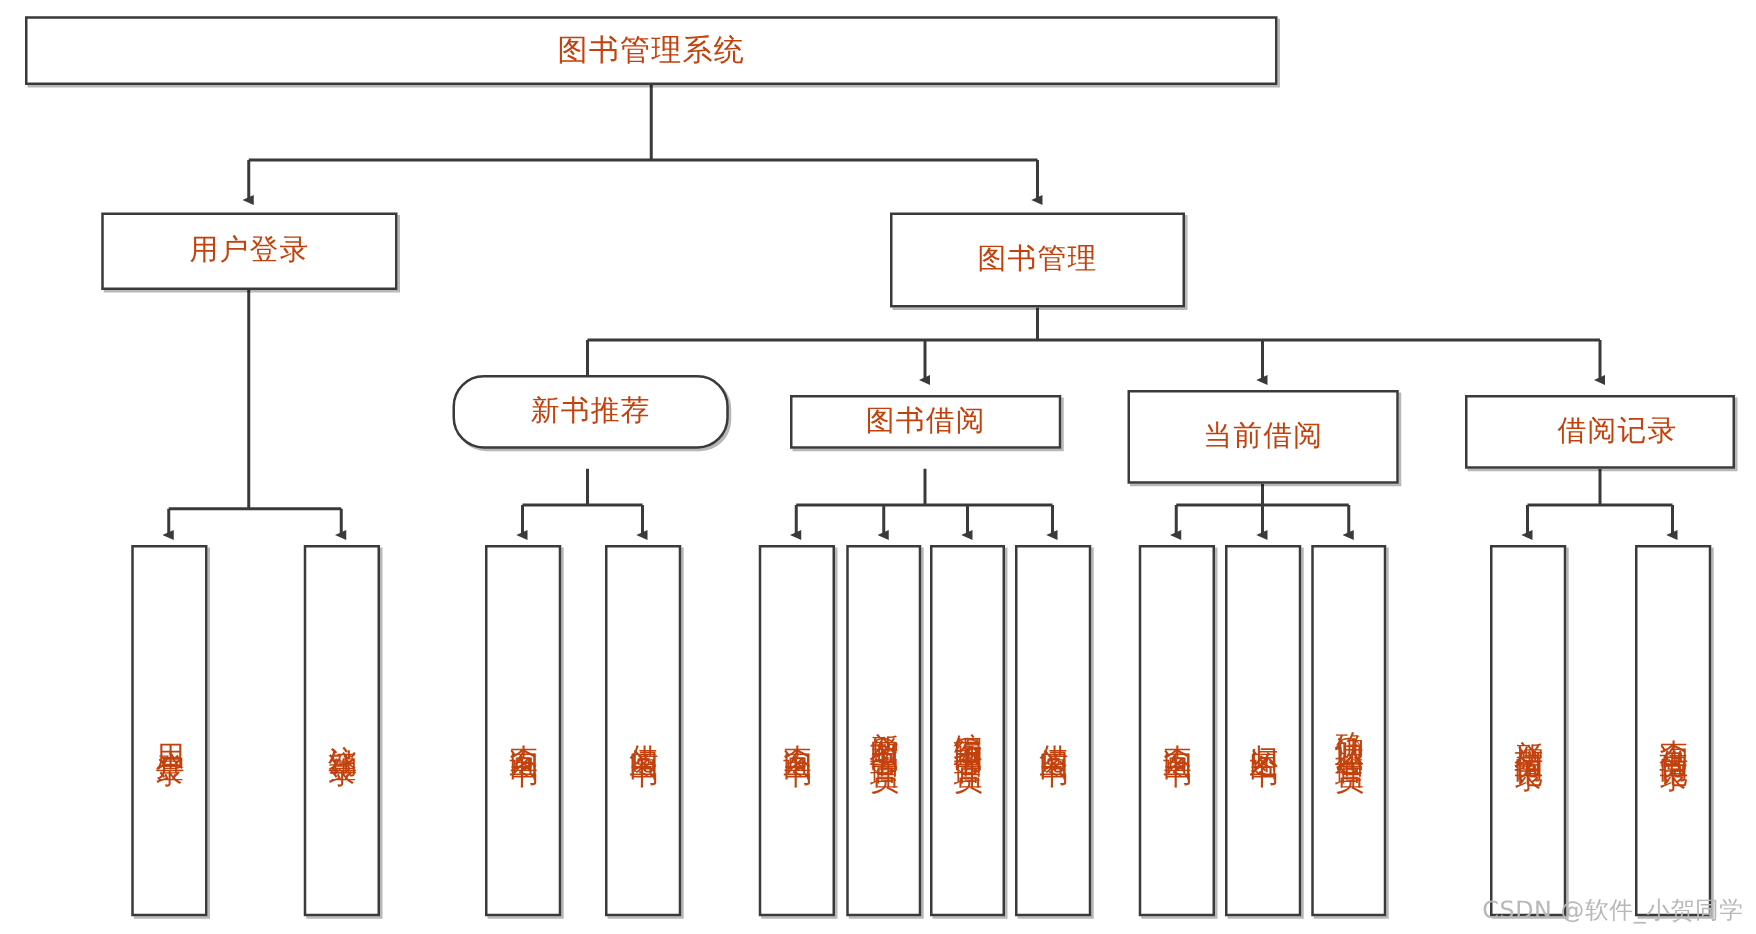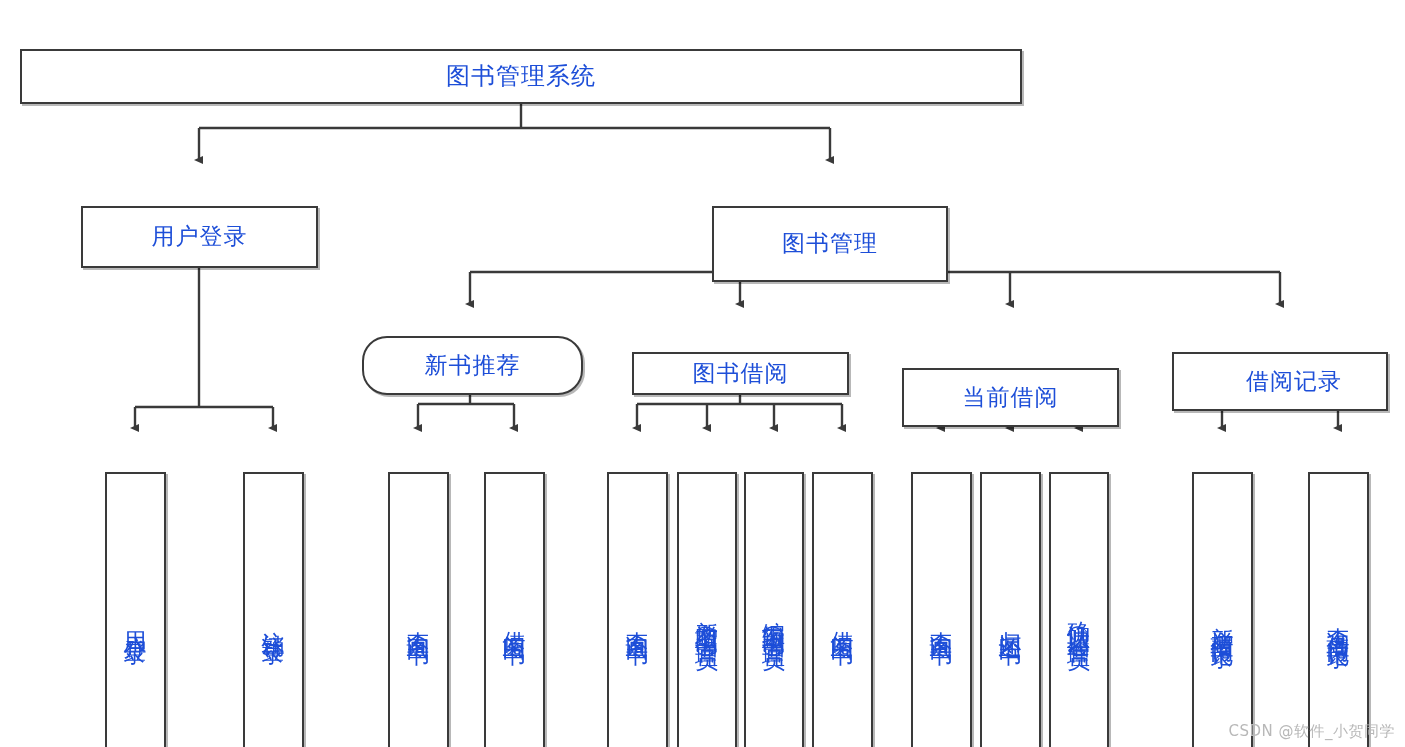--- a/index.html
+++ b/index.html
@@ -27,23 +27,22 @@
     pointer-events: none;
   }
   .node {
     position: absolute;
     box-sizing: border-box;
     background: #ffffff;
     border: 2px solid #3a3a3a;
     display: flex;
     align-items: center;
     justify-content: center;
-    color: #1d4ed8;
+    color: #c2410c;
     box-shadow: 2px 2px 0 rgba(0,0,0,0.28);
-    margin-top: 36px;
   }
   .node.horizontal {
     font-size: 23px;
     letter-spacing: 1px;
     line-height: 1.2;
     white-space: nowrap;
   }
   .node.root {
     font-size: 24px;
   }
@@ -59,21 +58,21 @@
   }
   .node.vertical .vtext {
     writing-mode: vertical-rl;
     text-orientation: upright;
     display: block;
   }
   .watermark {
     position: absolute;
     right: 10px;
     bottom: 6px;
-    font-size: 15px;
+    font-size: 19px;
     color: #b8b8b8;
     white-space: nowrap;
     letter-spacing: 0.5px;
     margin-top: 12px;
   }
 </style>
 </head>
 <body>
 
 <div id="diagram-root">
@@ -138,21 +137,21 @@
   <div class="node horizontal" style="left:712px; top:170px; width:236px; height:76px;">
     <span>图书管理</span>
   </div>
 
   <div class="node horizontal" style="left:362px; top:300px; width:221px; height:59px;border-radius:25px;">
     <span>新书推荐</span>
   </div>
   <div class="node horizontal" style="left:632px; top:316px; width:217px; height:43px;">
     <span>图书借阅</span>
   </div>
-  <div class="node horizontal" style="left:902px; top:332px; width:217px; height:59px;justify-content:center;">
+  <div class="node horizontal" style="left:902px; top:312px; width:217px; height:75px;justify-content:center;">
     <span>当前借阅</span>
   </div>
   <div class="node horizontal" style="left:1172px; top:316px; width:216px; height:59px;padding-left:28px;">
     <span>借阅记录</span>
   </div>
 
   <div class="node vertical" style="left:105px; top:436px; width:61px; height:297px;">
     <span class="vtext">用户登录</span>
   </div>
   <div class="node vertical" style="left:243px; top:436px; width:61px; height:297px;">

